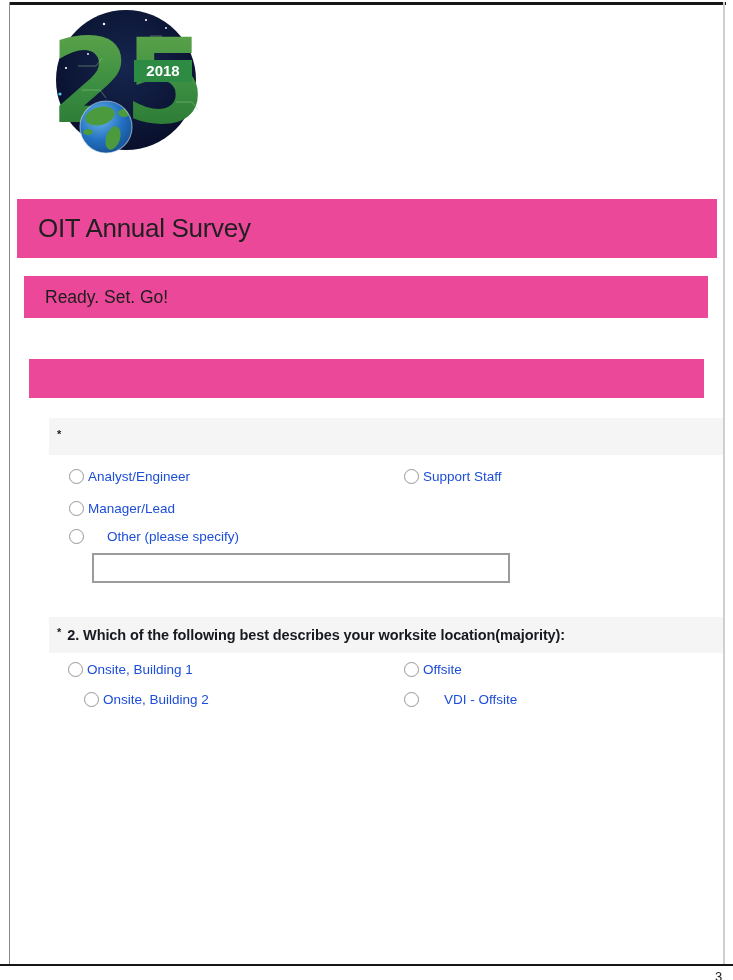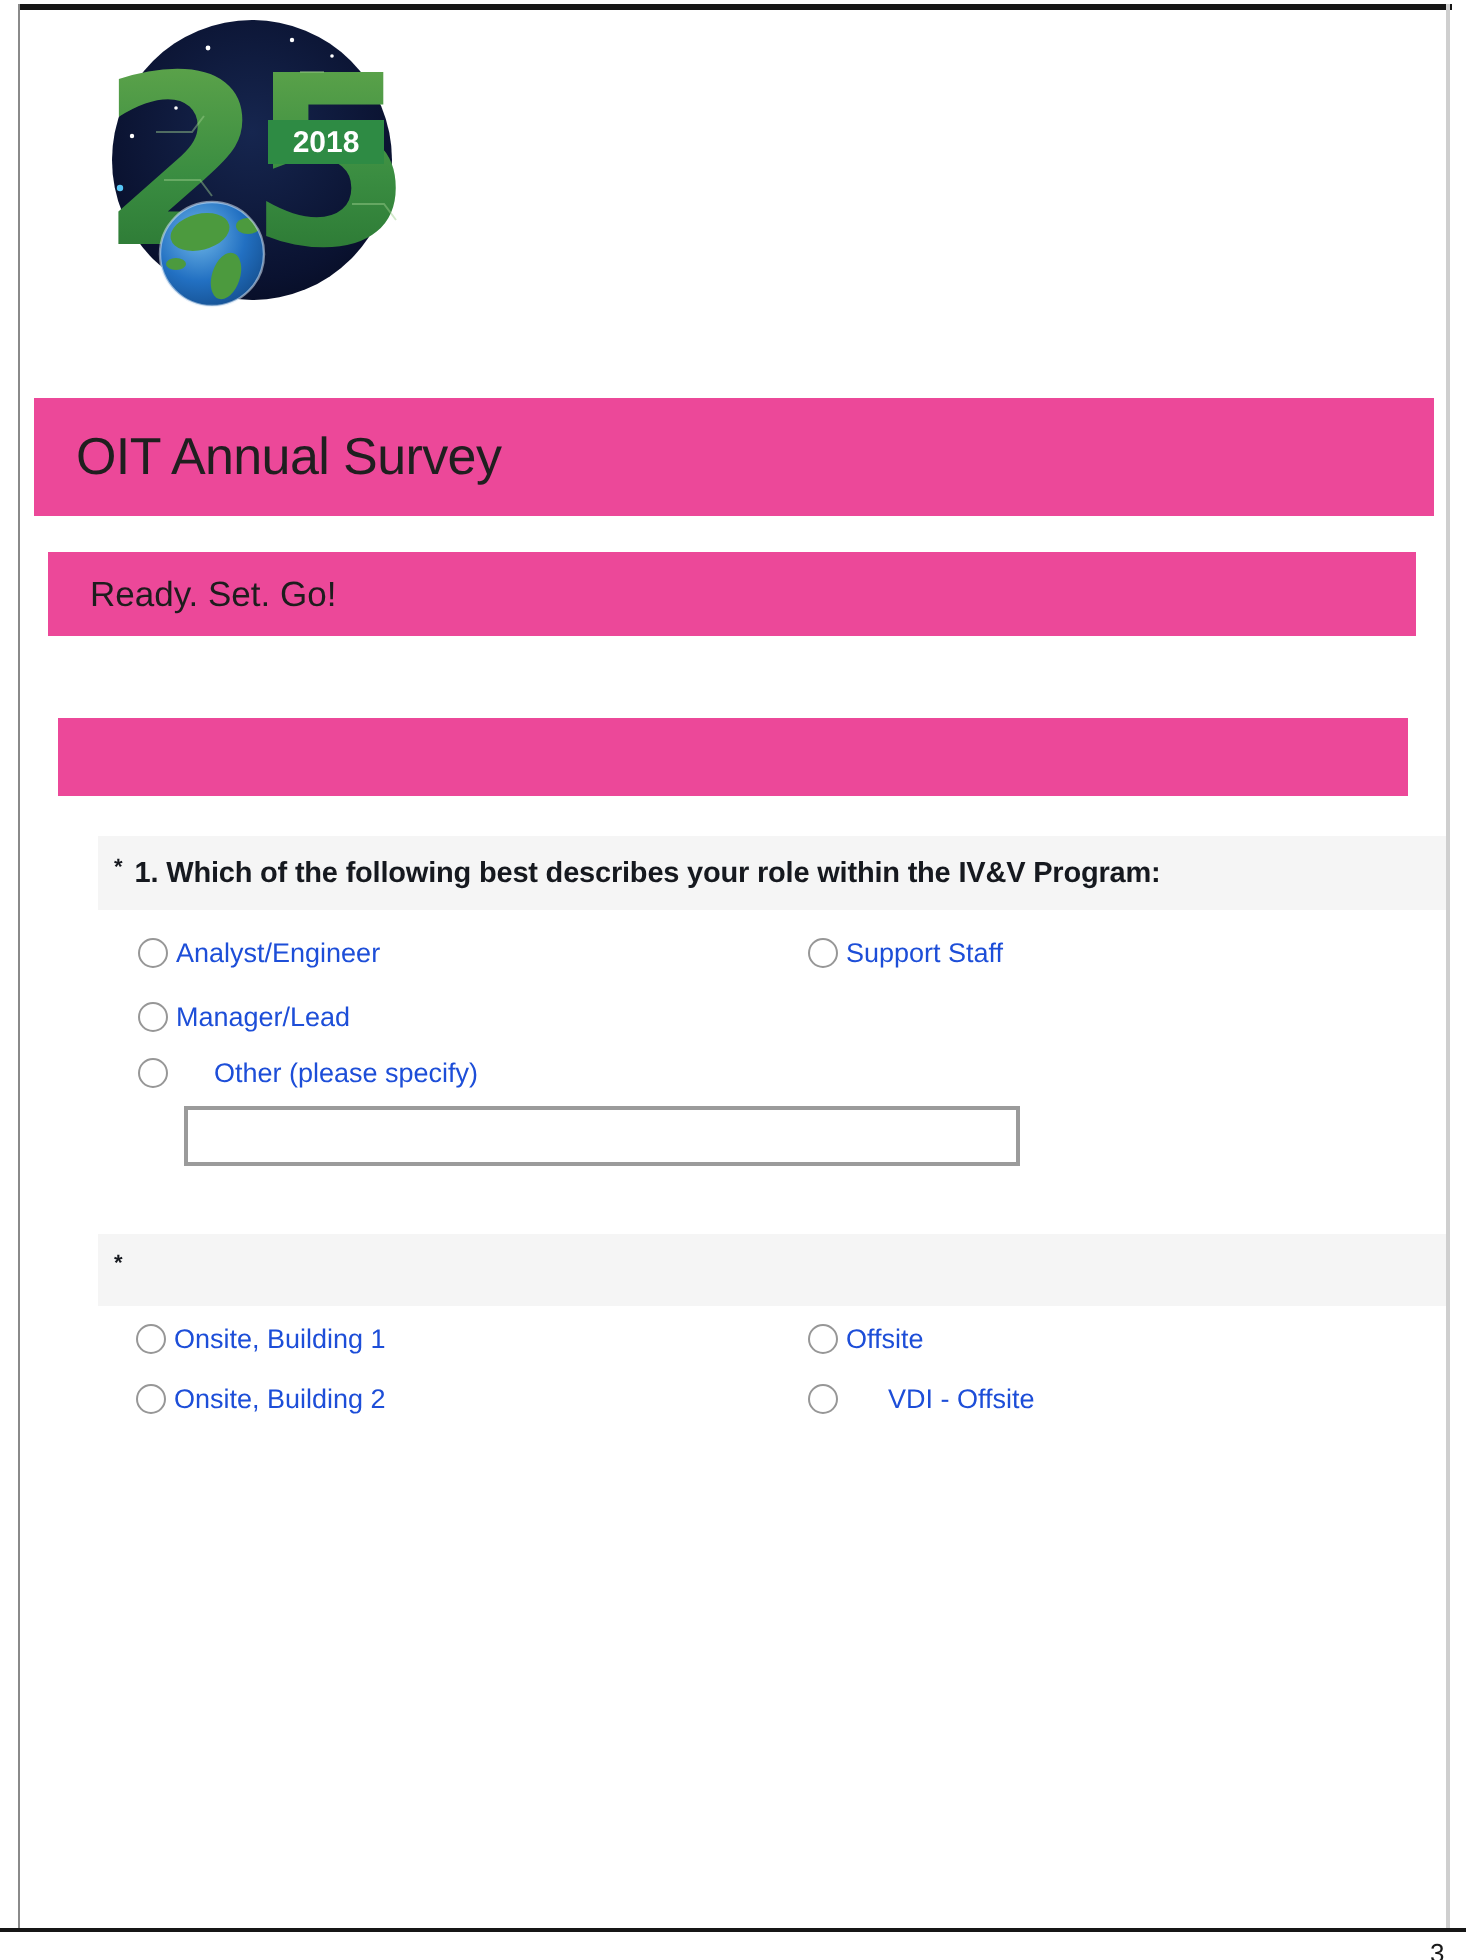--- a/index.html
+++ b/index.html
@@ -120,21 +120,20 @@
 </div>
 
 <div class="bar section-title-bar">
   <div class="section-title-text">Ready. Set. Go!</div>
 </div>
 
 <div class="bar empty-bar"></div>
 
 <div class="q-bar q1-bar">
   <span class="q-req">*</span>
-  <span class="q-label">1. Which of the following best describes your role within the IV&amp;V Program:</span>
 </div>
 
 <div class="opt" style="left:69px;top:469px;">
   <div class="radio"></div>
   <span class="opt-label">Analyst/Engineer</span>
 </div>
 <div class="opt" style="left:404px;top:469px;">
   <div class="radio"></div>
   <span class="opt-label">Support Staff</span>
 </div>
@@ -144,31 +143,32 @@
 </div>
 <div class="opt" style="left:69px;top:529px;gap:19px;">
   <div class="radio"></div>
   <span class="opt-label">Other (please specify)</span>
 </div>
 
 <input class="other-input" type="text" value="" style="">
 
 <div class="q-bar q2-bar">
   <span class="q-req">*</span>
+  <span class="q-label">2. Which of the following best describes your worksite location(majority):</span>
 </div>
 
 <div class="opt" style="left:68px;top:662px;">
   <div class="radio"></div>
   <span class="opt-label">Onsite, Building 1</span>
 </div>
 <div class="opt" style="left:404px;top:662px;">
   <div class="radio"></div>
   <span class="opt-label">Offsite</span>
 </div>
-<div class="opt" style="left:68px;top:692px;">
+<div class="opt" style="left:84px;top:692px;">
   <div class="radio"></div>
   <span class="opt-label">Onsite, Building 2</span>
 </div>
 <div class="opt" style="left:404px;top:692px;gap:21px;">
   <div class="radio"></div>
   <span class="opt-label">VDI - Offsite</span>
 </div>
 
 <div class="abs page-num">3</div>
 

